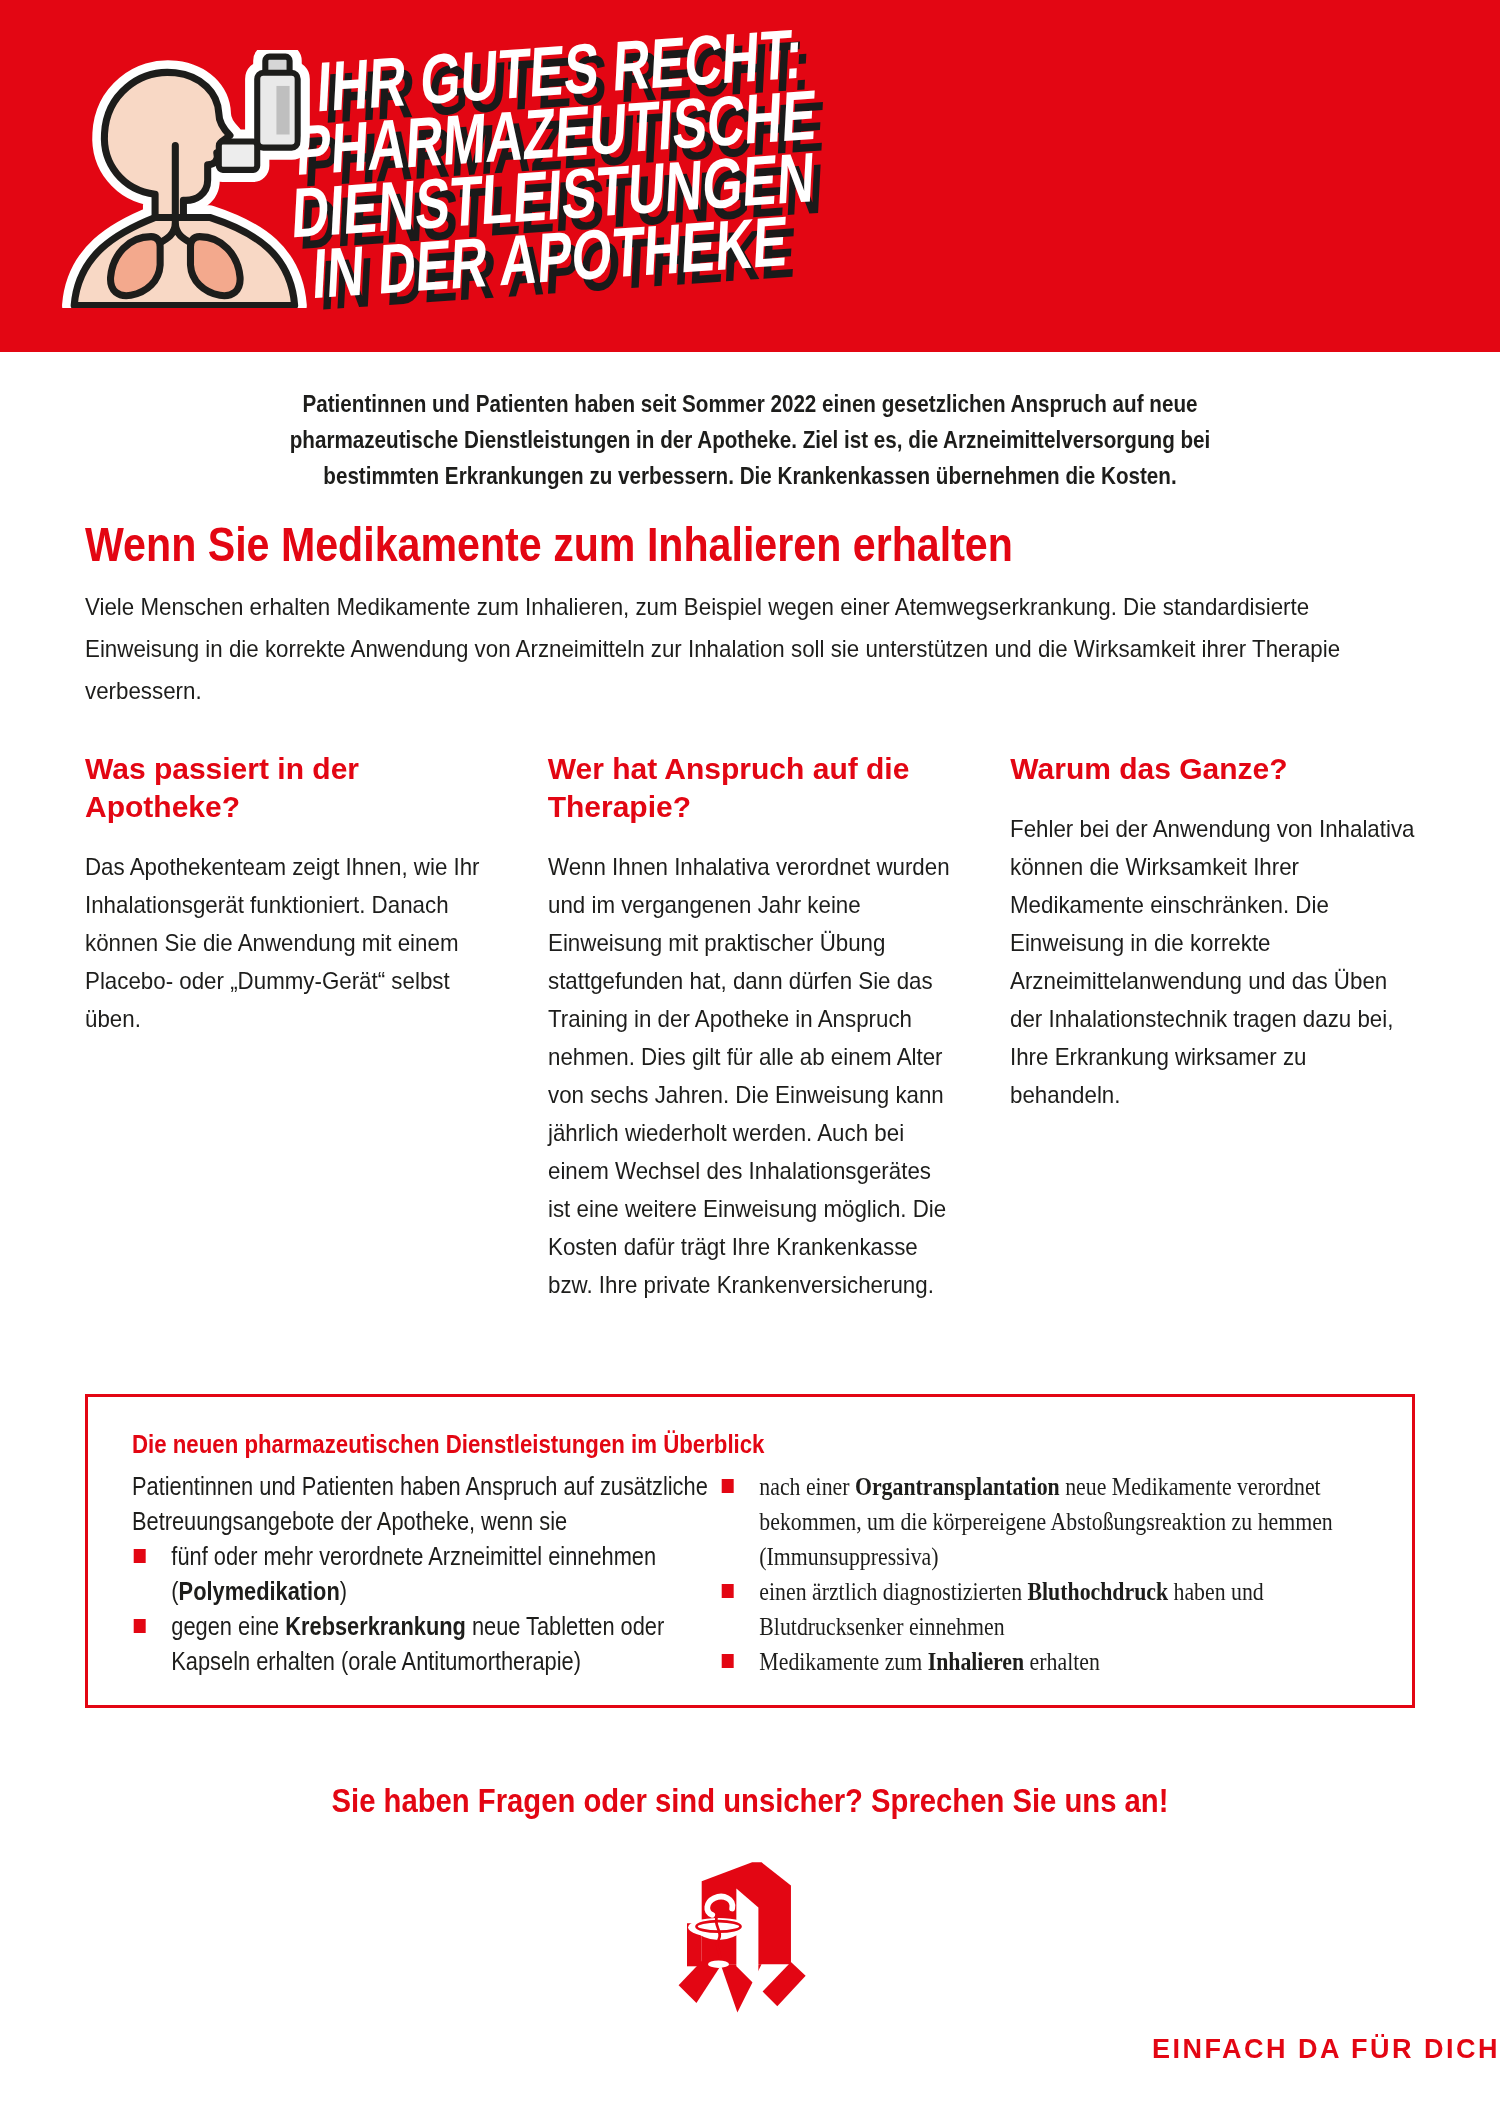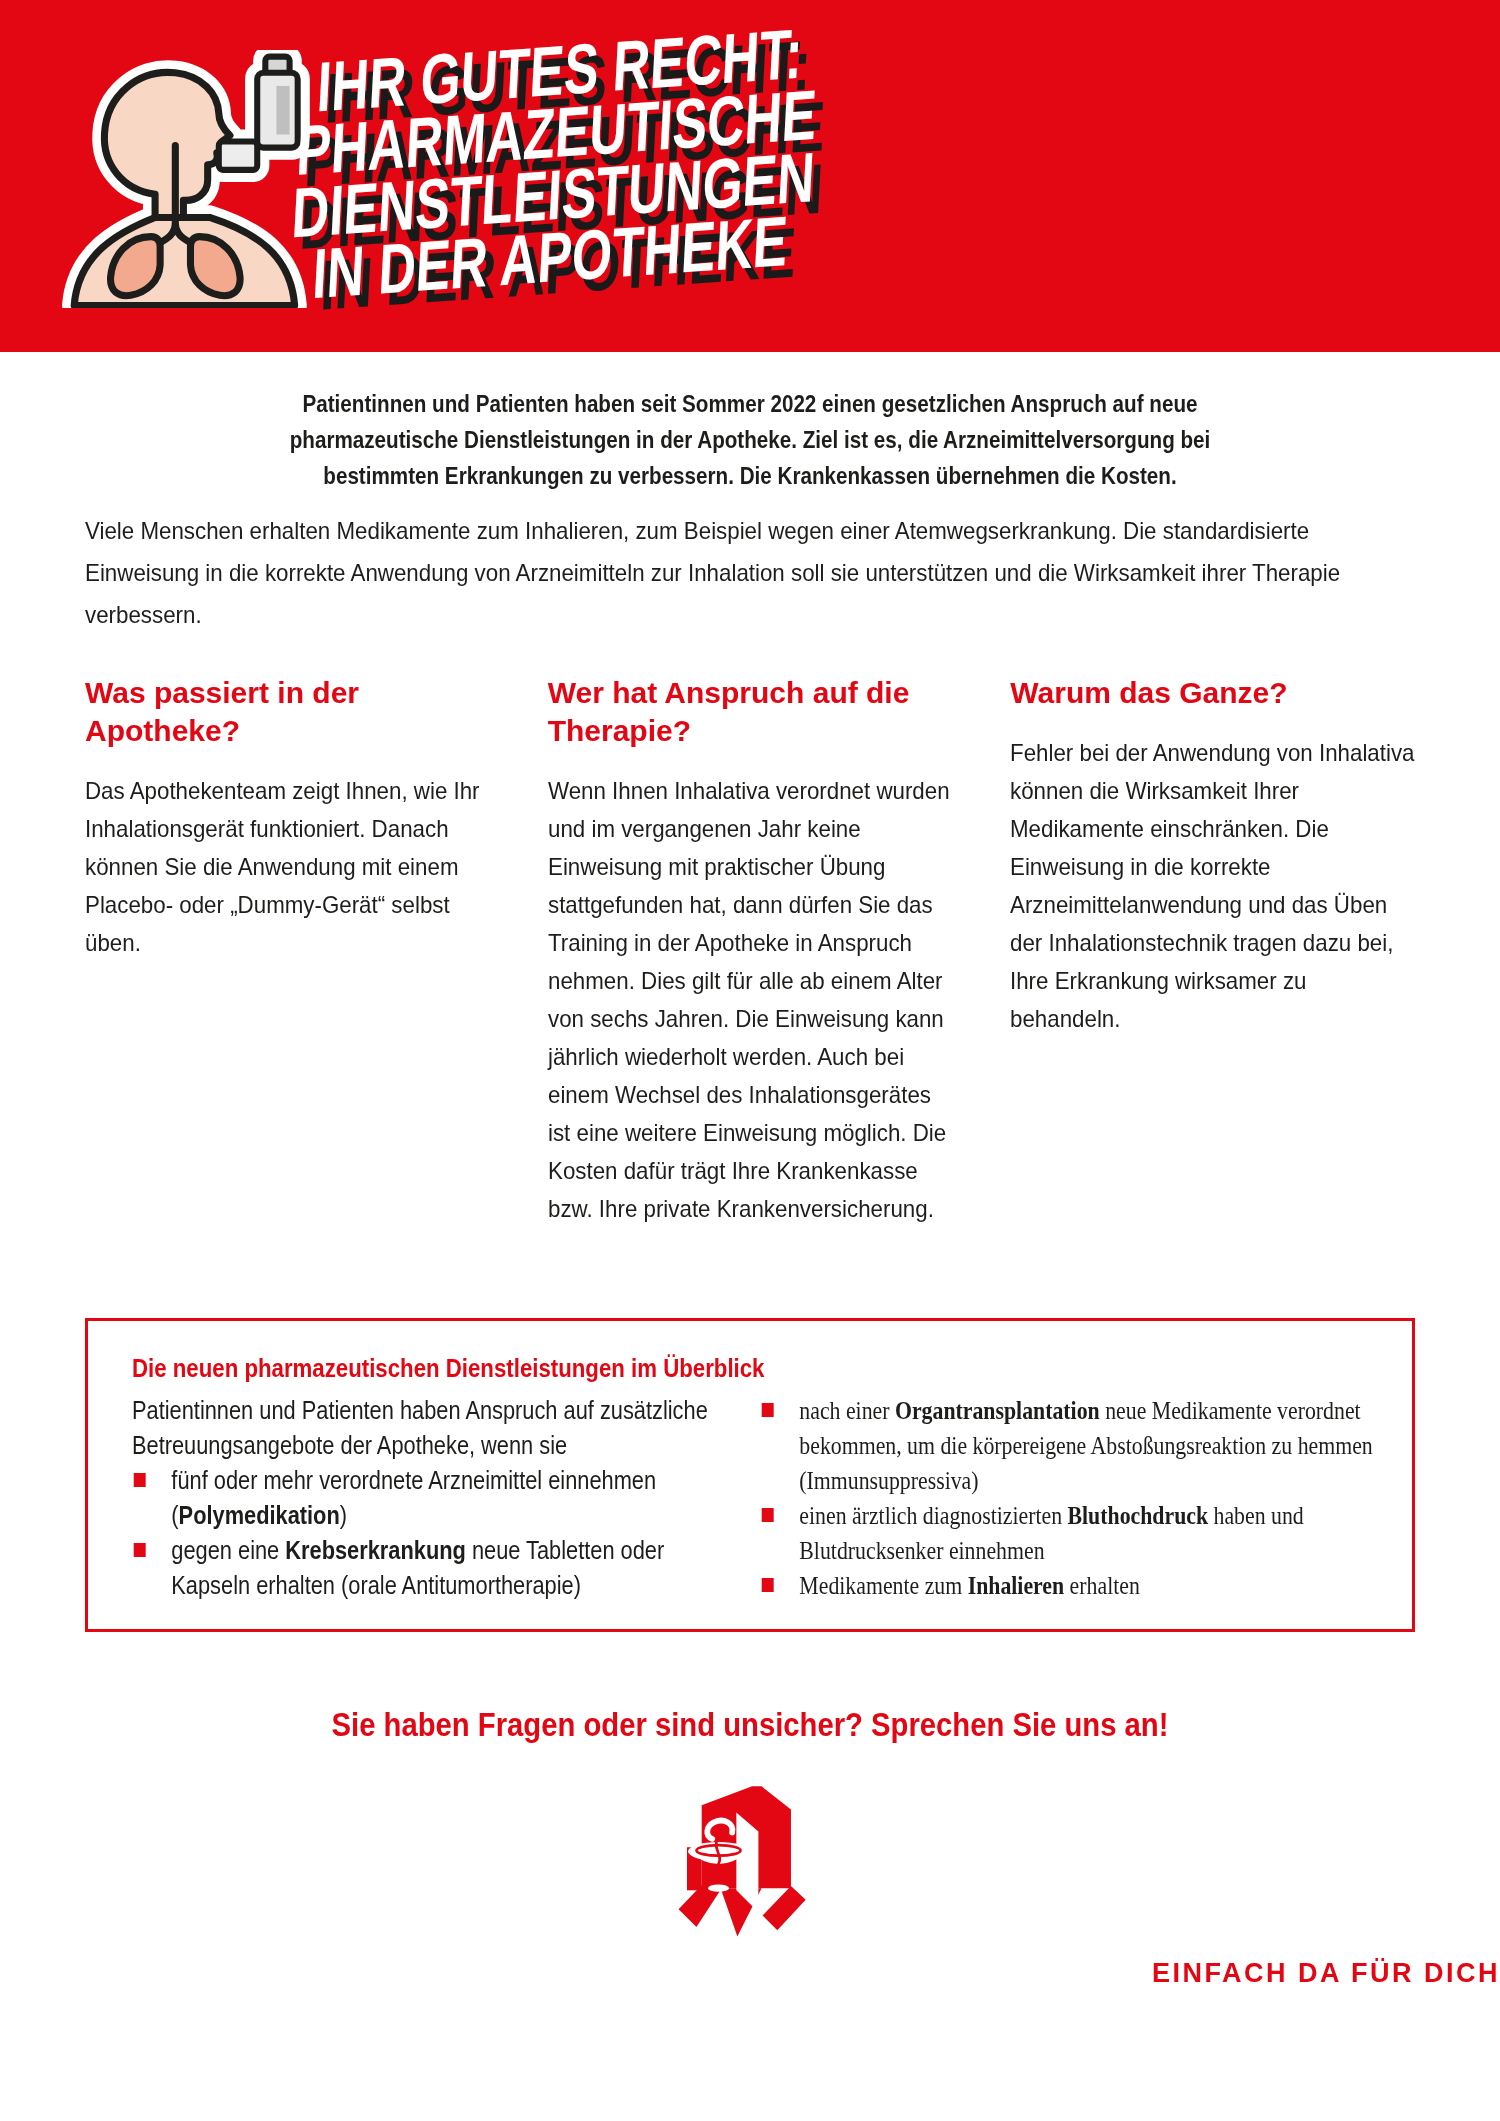--- a/index.html
+++ b/index.html
@@ -40,21 +40,21 @@
 
   
   .columns{ display:flex; gap:58px; margin:38px 85px 0; align-items:flex-start; }
   .col{ flex:1 1 0; }
   .col h2{ color:var(--red); font-size:30px; line-height:38px; font-weight:bold; margin-bottom:22px; }
   .col .body{ font-size:24px; line-height:38px; }
 
   
   .overview-box{ margin:90px 85px 0; border:3px solid var(--red); padding:30px 30px 26px 44px; }
   .box-title{ color:var(--red); font-size:26px; line-height:34px; font-weight:bold; margin-bottom:8px; }
-  .box-cols{ display:flex; gap:40px; margin-top:4px; }
+  .box-cols{ display:flex; margin-top:4px; }
   .box-col-left{ flex:0 0 47%; }
   .box-col-right{ flex:1 1 auto;font-family:Liberation Serif, serif; }
   .box-text{ font-size:25.5px; line-height:35px; color:var(--ink); }
   .box-text p{ margin:0; }
   .box-text ul{ list-style:none; }
   .box-text li{ position:relative; padding-left:46px; }
   .sq{ position:absolute; left:2px; top:10px; width:14px; height:14px; background:var(--red); }
 
   
   .question{ margin-top:68px; text-align:center; color:var(--red); font-weight:bold; font-size:34px; line-height:48px; }
@@ -99,20 +99,23 @@
       <div>PHARMAZEUTISCHE</div>
       <div>DIENSTLEISTUNGEN</div>
       <div>IN DER APOTHEKE</div>
     </div>
   </header>
 
   <p class="intro cnd-c">Patientinnen und Patienten haben seit Sommer 2022 einen gesetzlichen Anspruch auf neue pharmazeutische Dienstleistungen in der Apotheke. Ziel ist es, die Arzneimittelversorgung bei bestimmten Erkrankungen zu verbessern. Die Krankenkassen übernehmen die Kosten.</p>
 
   <main>
 
+    <h1 class="section-heading">
+      <span class="cnd-l">Wenn Sie Medikamente zum Inhalieren erhalten</span>
+    </h1>
 
     <div class="lead-wrap">
       <p class="lead cnd-s">Viele Menschen erhalten Medikamente zum Inhalieren, zum Beispiel wegen einer Atemwegserkrankung. Die standardisierte Einweisung in die korrekte Anwendung von Arzneimitteln zur Inhalation soll sie unterstützen und die Wirksamkeit ihrer Therapie verbessern.</p>
     </div>
 
     <div class="columns">
       <section class="col">
         <h2>Was passiert in der Apotheke?</h2>
         <p class="body cnd-s">Das Apothekenteam zeigt Ihnen, wie Ihr Inhalationsgerät funktioniert. Danach können Sie die Anwendung mit einem Placebo- oder „Dummy-Gerät“ selbst üben.</p>
       </section>

